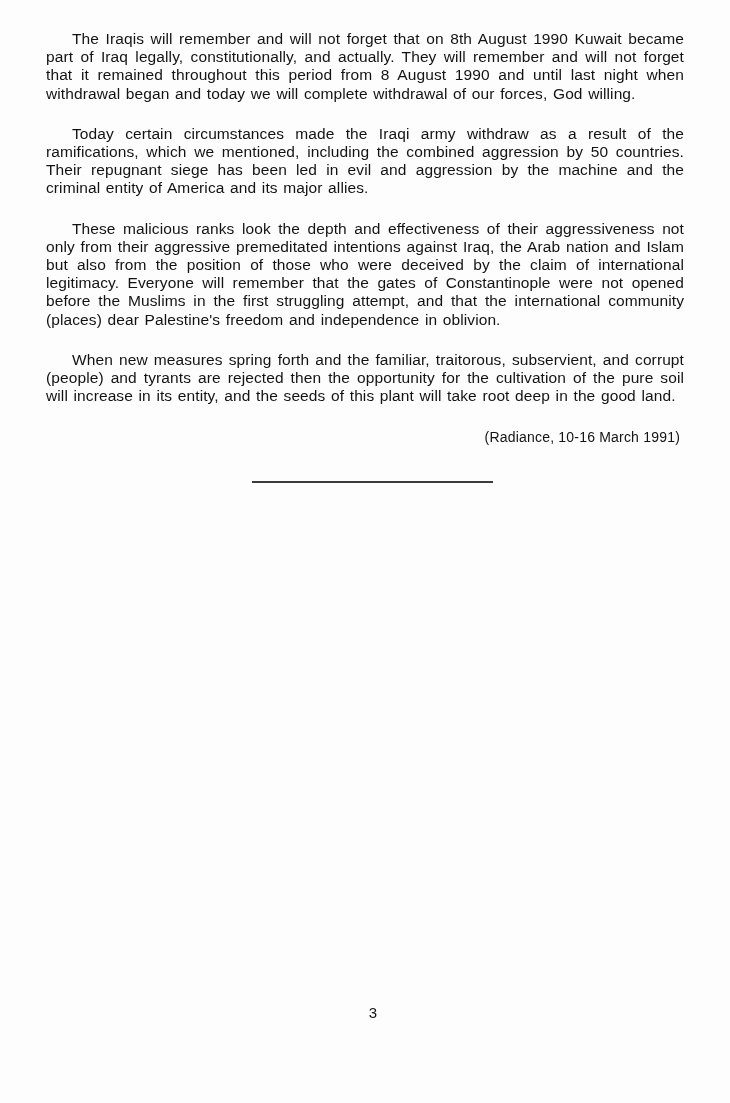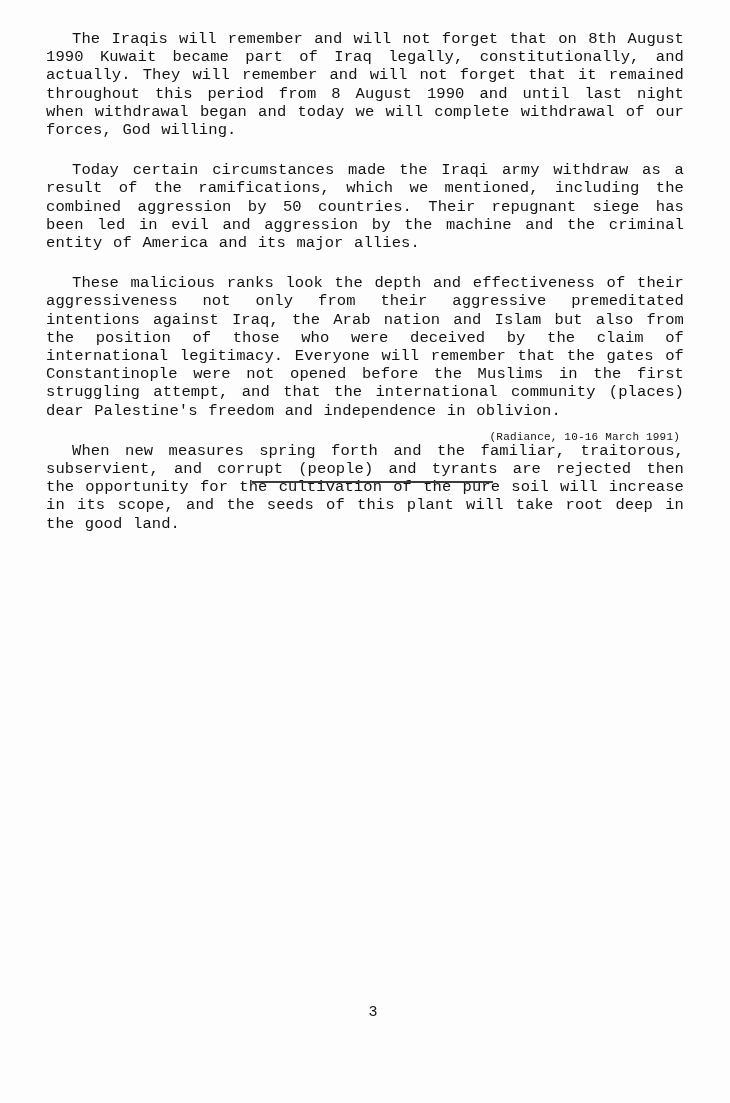--- a/index.html
+++ b/index.html
@@ -12,21 +12,21 @@
     margin: 0;
     padding: 0;
     background: var(--page-bg);
   }
   .page {
     position: relative;
     width: 730px;
     height: 1103px;
     background: var(--page-bg);
     color: var(--text-color);
-    font-family: Liberation Mono, monospace;
+    font-family: Liberation Sans, sans-serif;
     overflow: hidden;
   }
   .content {
     position: absolute;
     top: 30px;
     left: 46px;
     width: 638px;
   }
   .body-paragraph {
     margin: 0 0 22px 0;
@@ -36,21 +36,21 @@
     text-indent: 26px;
     word-spacing: 1.2px;
     letter-spacing: 0.1px;
   }
   .citation {
     position: absolute;
     top: 428px;
     left: 46px;
     width: 634px;
     text-align: right;
-    font-size: 11px;
+    font-size: 14px;
     line-height: 19px;
     letter-spacing: 0.2px;
   }
   .footnote-divider {
     position: absolute;
     top: 481px;
     left: 252px;
     width: 241px;
     height: 2px;
     background: var(--divider-color);
@@ -70,21 +70,21 @@
 
 <div class="page">
 
   <div class="content">
     <p class="body-paragraph">The Iraqis will remember and will not forget that on 8th August 1990 Kuwait became part of Iraq legally, constitutionally, and actually. They will remember and will not forget that it remained throughout this period from 8 August 1990 and until last night when withdrawal began and today we will complete withdrawal of our forces, God willing.</p>
 
     <p class="body-paragraph">Today certain circumstances made the Iraqi army withdraw as a result of the ramifications, which we mentioned, including the combined aggression by 50 countries. Their repugnant siege has been led in evil and aggression by the machine and the criminal entity of America and its major allies.</p>
 
     <p class="body-paragraph">These malicious ranks look the depth and effectiveness of their aggressiveness not only from their aggressive premeditated intentions against Iraq, the Arab nation and Islam but also from the position of those who were deceived by the claim of international legitimacy. Everyone will remember that the gates of Constantinople were not opened before the Muslims in the first struggling attempt, and that the international community (places) dear Palestine's freedom and independence in oblivion.</p>
 
-    <p class="body-paragraph">When new measures spring forth and the familiar, traitorous, subservient, and corrupt (people) and tyrants are rejected then the opportunity for the cultivation of the pure soil will increase in its scope, and the seeds of this plant will take root deep in the good land.</p>
+    <p class="body-paragraph">When new measures spring forth and the familiar, traitorous, subservient, and corrupt (people) and tyrants are rejected then the opportunity for the cultivation of the pure soil will increase in its entity, and the seeds of this plant will take root deep in the good land.</p>
   </div>
 
   <div class="citation">(Radiance, 10-16 March 1991)</div>
 
   <div class="footnote-divider"></div>
 
   <div class="page-number">3</div>
 
 </div>
 

